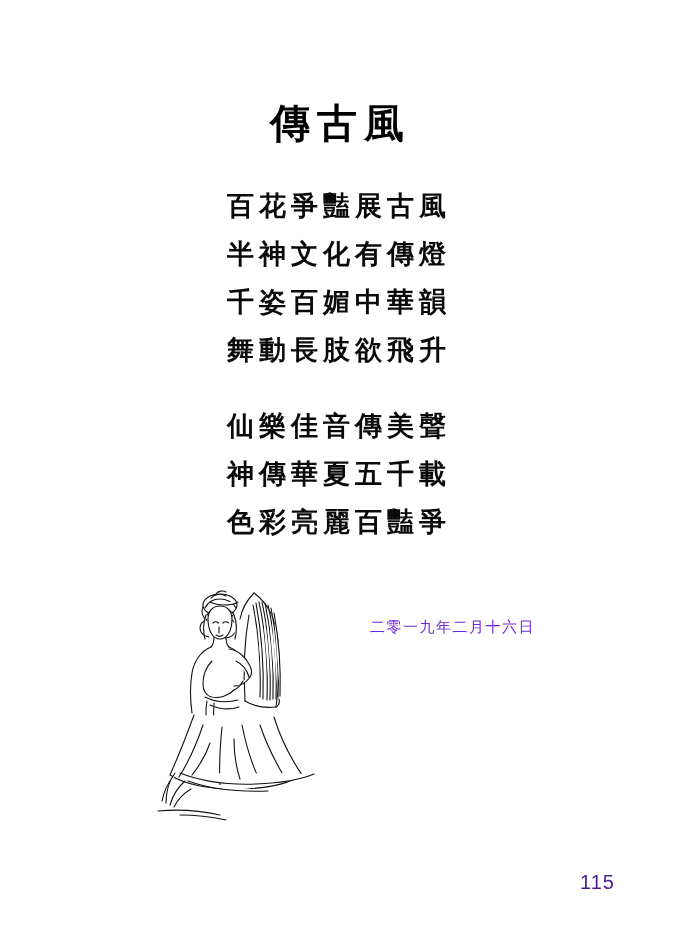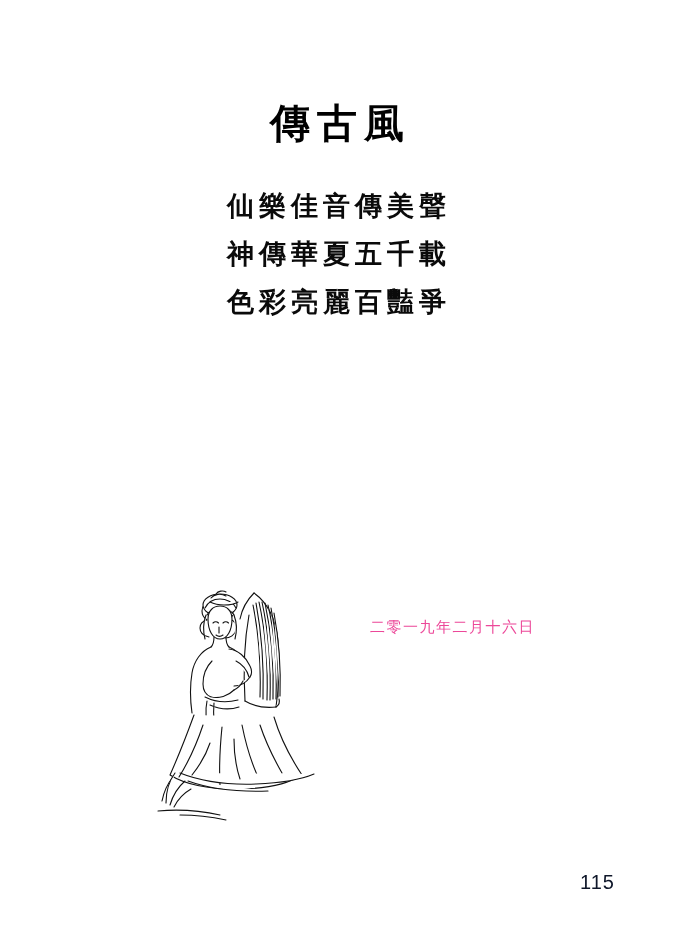--- a/index.html
+++ b/index.html
@@ -37,74 +37,80 @@
   .stanzas {
     position: absolute;
     top: 182px;
     left: 0;
     width: 673px;
   }
   .stanza {
     width: 673px;
   }
   .stanza + .stanza {
-    margin-top: 20px;
+    margin-top: 28px;
   }
   .verse-line {
     text-align: center;
     font-family: "DejaVu Serif", "Liberation Serif", serif;
     font-weight: 700;
     font-size: 27px;
     line-height: 48px;
     letter-spacing: 5px;
     color: #0a0a0a;
     text-indent: 5px;
   }
 
   .date-line {
     position: absolute;
     top: 618px;
     left: 370px;
     font-family: "DejaVu Serif", "Liberation Serif", serif;
     font-size: 15px;
     letter-spacing: 1.5px;
-    color: #ec4899;
+    color: #6d28d9;
     white-space: nowrap;
   }
 
   .illustration {
     position: absolute;
     top: 575px;
     left: 150px;
     width: 230px;
     height: 280px;
   }
   .illustration svg {
     display: block;
   }
 
   .page-number {
     position: absolute;
     right: 58px;
     bottom: 55px;
     font-family: "Liberation Sans", sans-serif;
     font-size: 20px;
-    color: #0f172a;
+    color: #4c1d95;
     letter-spacing: 1px;
   }
 </style>
 </head>
 <body>
 
 <div class="page">
 
   <div class="poem-title">傳古風</div>
 
   <div class="stanzas">
 
+    <div class="stanza">
+      <div class="verse-line">百花爭豔展古風</div>
+      <div class="verse-line">半神文化有傳燈</div>
+      <div class="verse-line">千姿百媚中華韻</div>
+      <div class="verse-line">舞動長肢欲飛升</div>
+    </div>
 
     <div class="stanza">
       <div class="verse-line">仙樂佳音傳美聲</div>
       <div class="verse-line">神傳華夏五千載</div>
       <div class="verse-line">色彩亮麗百豔爭</div>
     </div>
 
   </div>
 
   <div class="date-line">二零一九年二月十六日</div>

